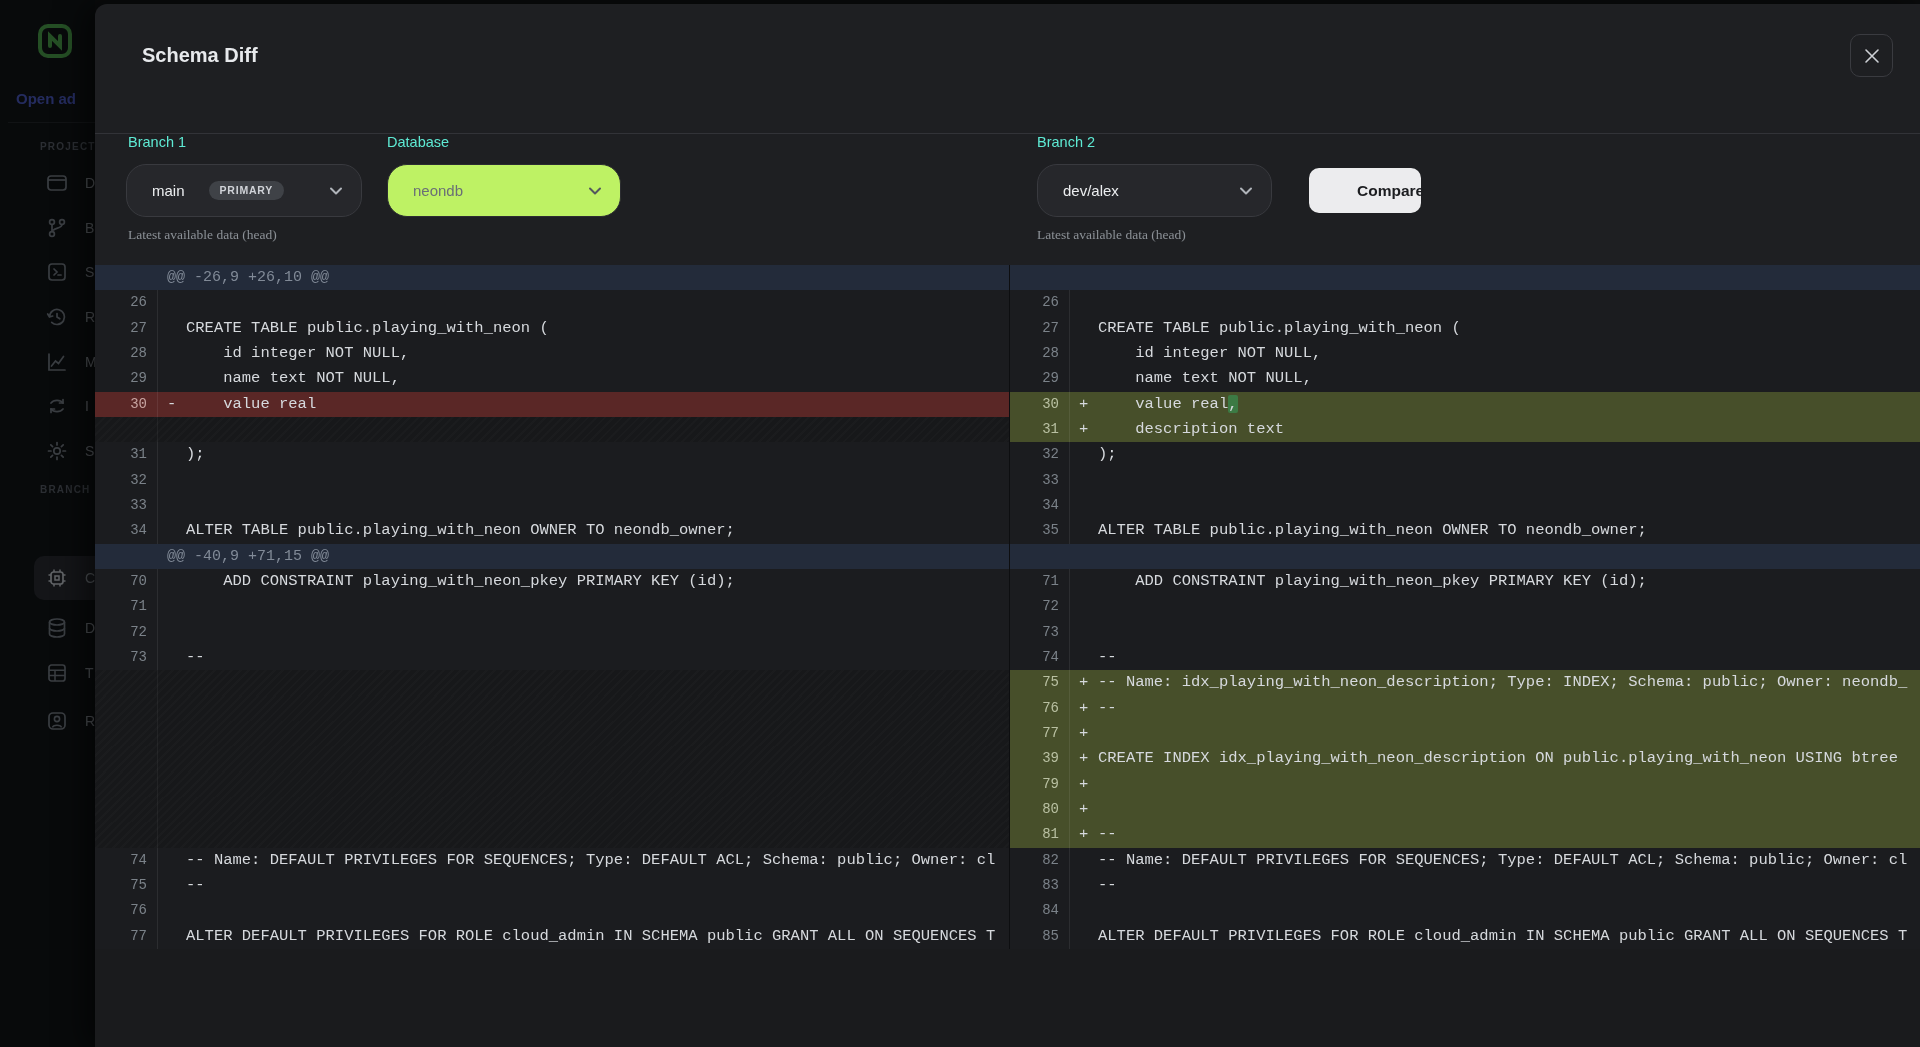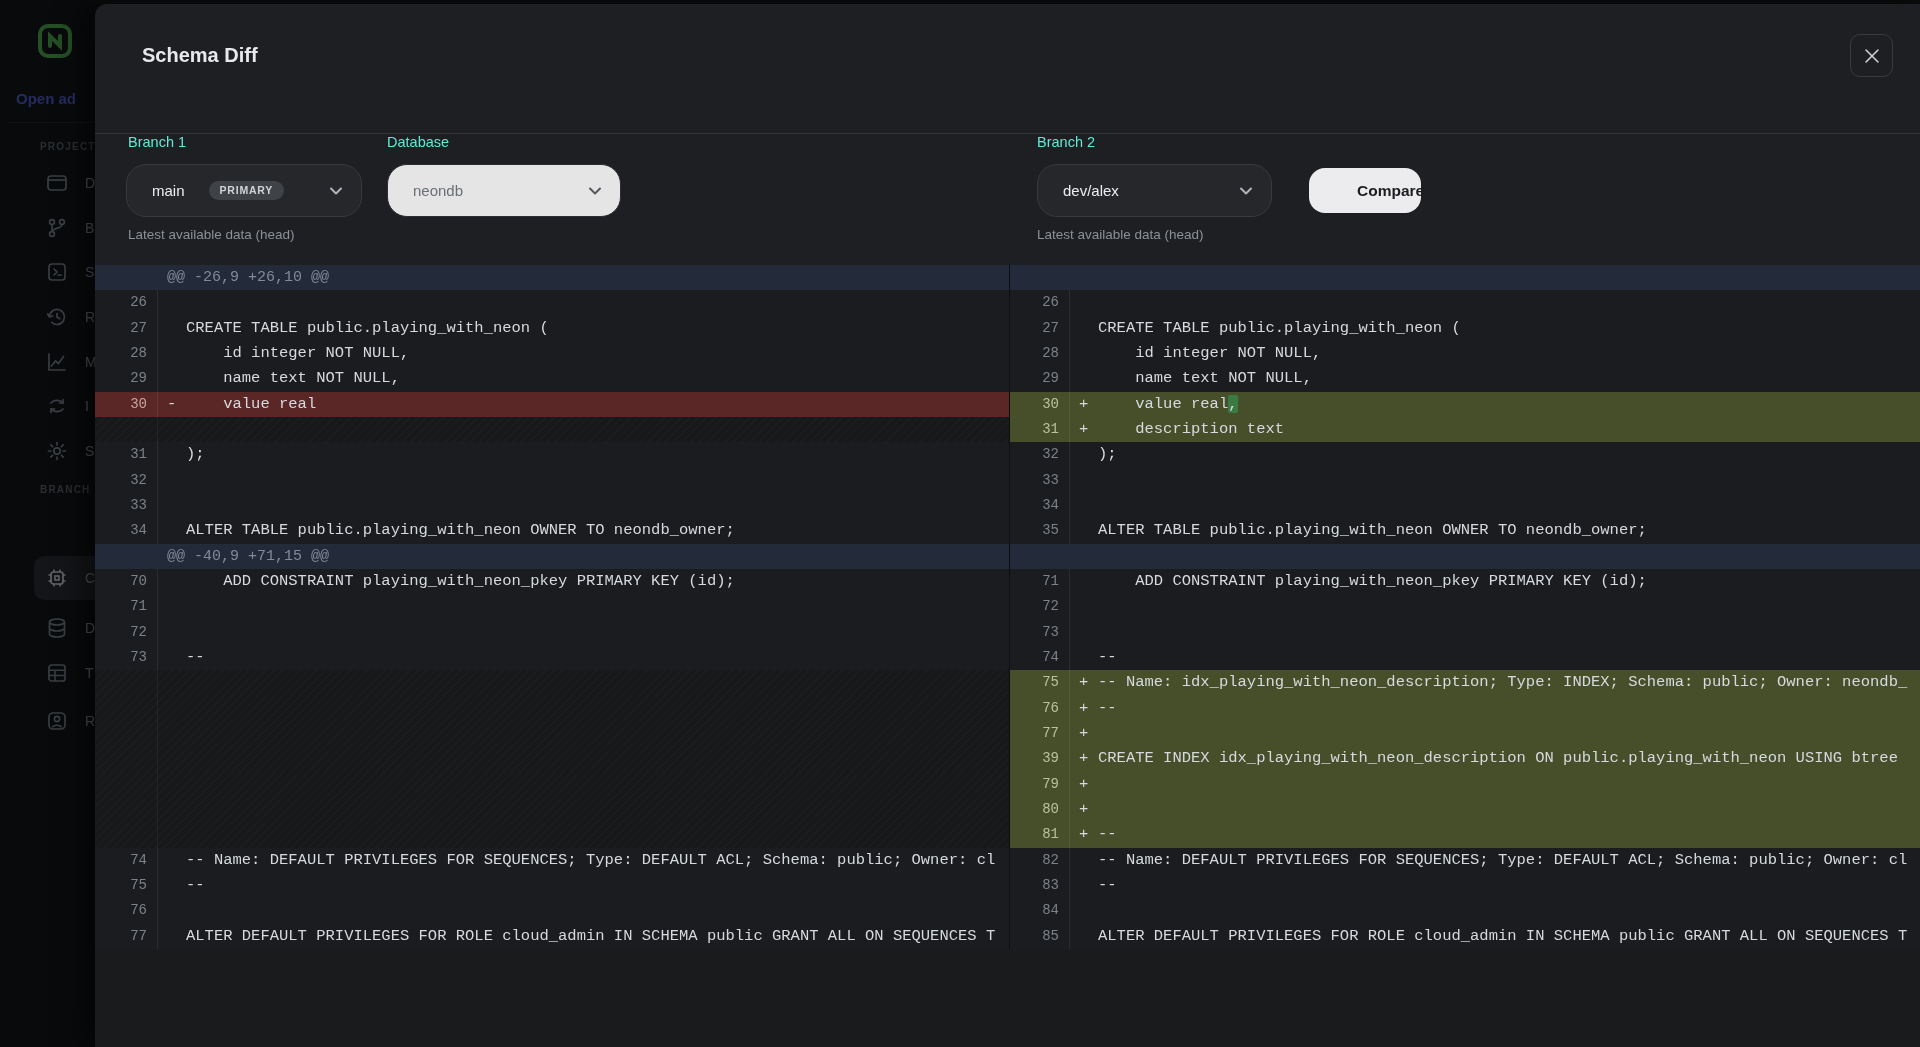--- a/index.html
+++ b/index.html
@@ -30,28 +30,28 @@
     border-radius:10px;background:transparent;display:flex;align-items:center;justify-content:center;
     color:#cdd0d5;cursor:pointer;padding:0;}
   .header-border{position:absolute;left:0;top:129px;right:0;border-top:1px solid #323338;}
 
   
   .ctl-label{position:absolute;top:130px;color:#5eead4;font-size:14.5px;}
   .dropdown{position:absolute;top:160px;height:53px;border-radius:20px;display:flex;align-items:center;
     background:#26272b;border:1px solid #393a3f;cursor:pointer;}
   .dropdown .val{color:#eceef0;font-size:15px;font-weight:500;margin-left:25px;}
   .dropdown .chev{margin-left:auto;margin-right:16px;color:#b0b4ba;width:18px;height:18px;flex:none;}
-  .dropdown.disabled{background:#e5e5e5;border-color:#2c2d31;cursor:default;justify-content:flex-end;}
+  .dropdown.disabled{background:#bef264;border-color:#2c2d31;cursor:default;justify-content:flex-end;}
   .dropdown.disabled .val{color:#6a6f76;font-weight:400;}
   .dropdown.disabled .chev{color:#54585e;}
   .badge{margin-left:24px;background:#3f4247;color:#d0d3d8;font-size:10.5px;font-weight:700;
     letter-spacing:0.8px;border-radius:999px;padding:4px 11px;line-height:1;}
-  .caption{position:absolute;top:223px;color:#8c9197;font-size:13.5px;}
+  .caption{position:absolute;top:223px;color:#8c9197;font-size:13.5px;font-family:Liberation Serif, serif;}
   .compare-btn{position:absolute;left:1214px;top:164px;width:112px;height:45px;background:#ececee;
-    color:#1c1d20;font-size:15.5px;font-weight:600;border:none;border-radius:16px;cursor:pointer;
+    color:#1c1d20;font-size:15.5px;font-weight:600;border:none;border-radius:10px;cursor:pointer;
     font-family:"Liberation Sans",sans-serif;padding-left:48px;}
 
   
   #diff{position:absolute;left:0;top:261px;width:1825px;height:684px;display:flex;
     background:#1b1c1f;font-family:Liberation Mono, monospace;}
   #below-diff{position:absolute;left:0;top:945px;right:0;bottom:0;background:#1a1b1d;}
   .pane{height:100%;overflow:hidden;}
   .pane.left{width:914px;}
   .pane.right{width:911px;border-left:1px solid #0d0e10;}
   .drow{display:flex;height:25.33px;line-height:25.33px;}

